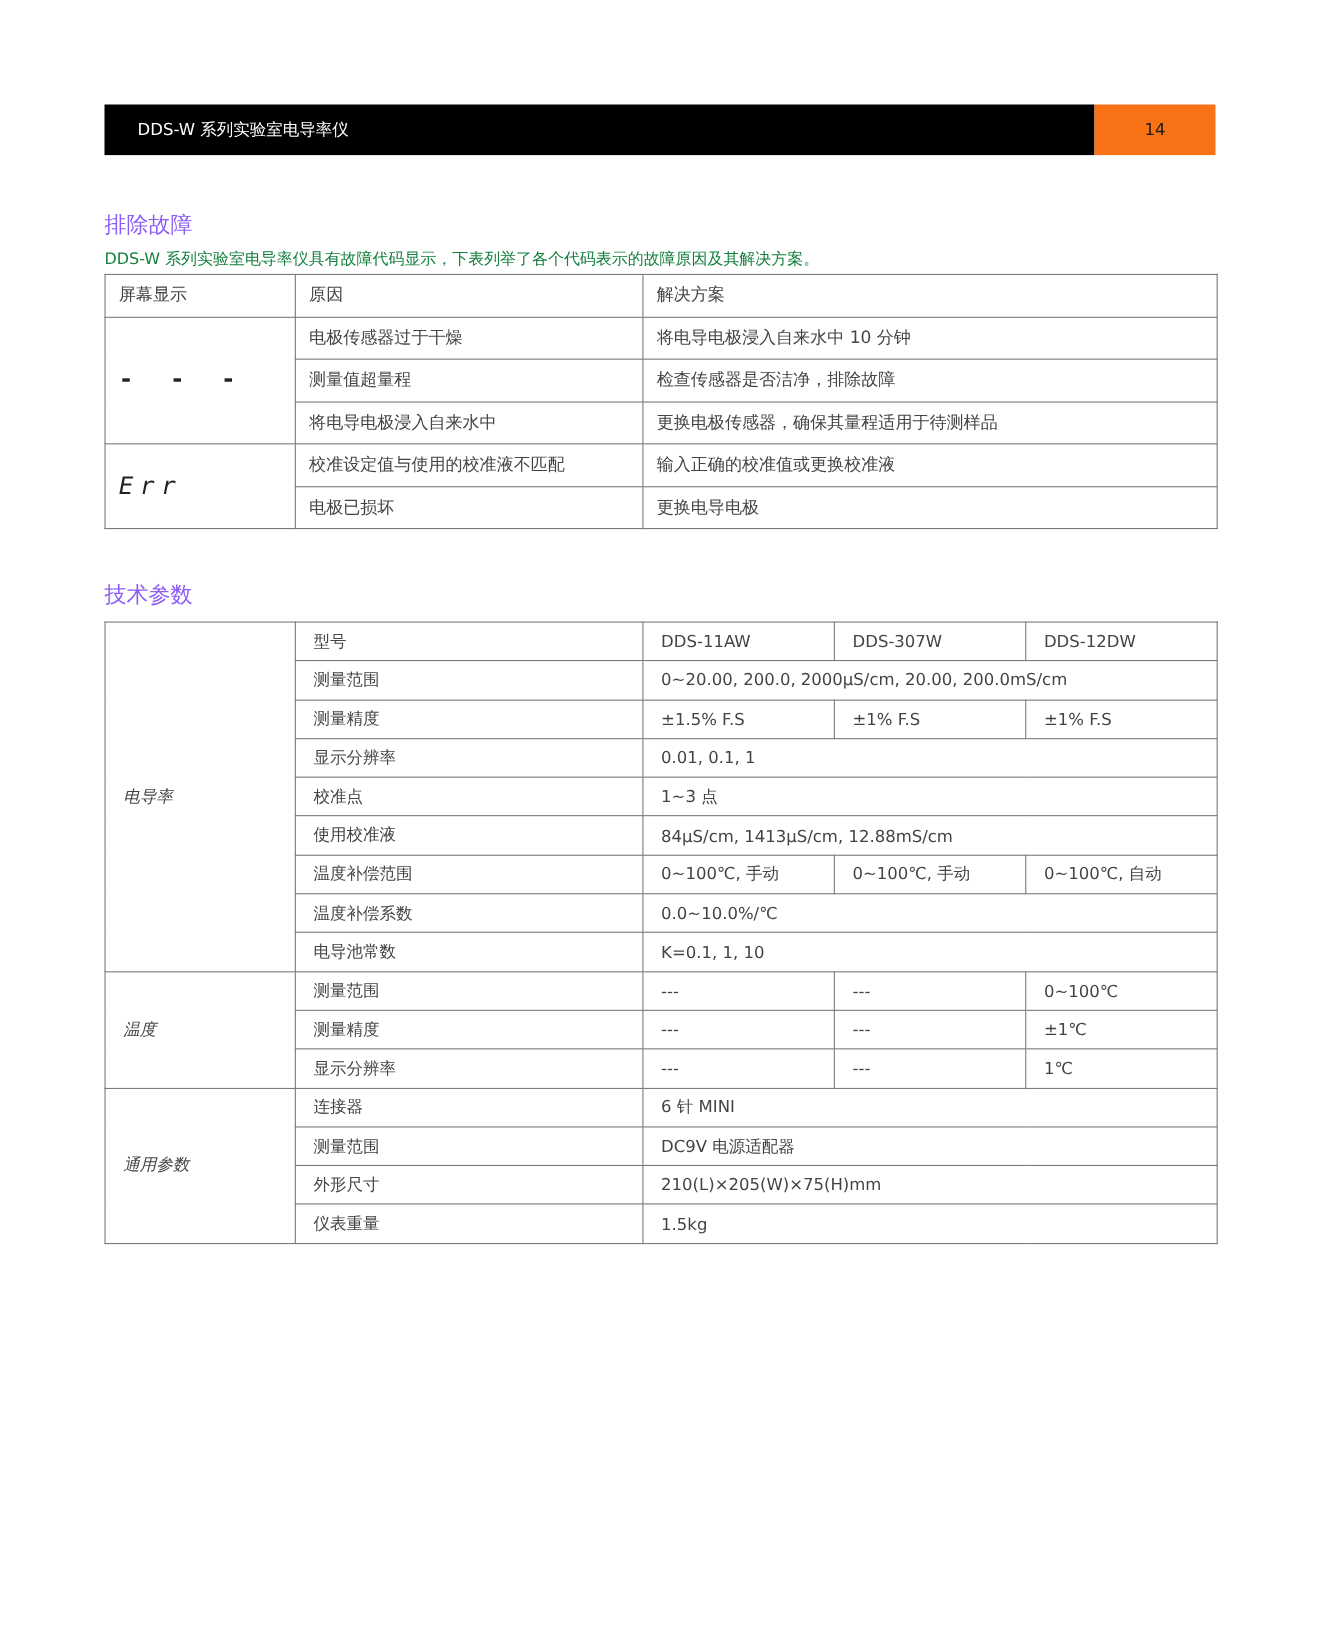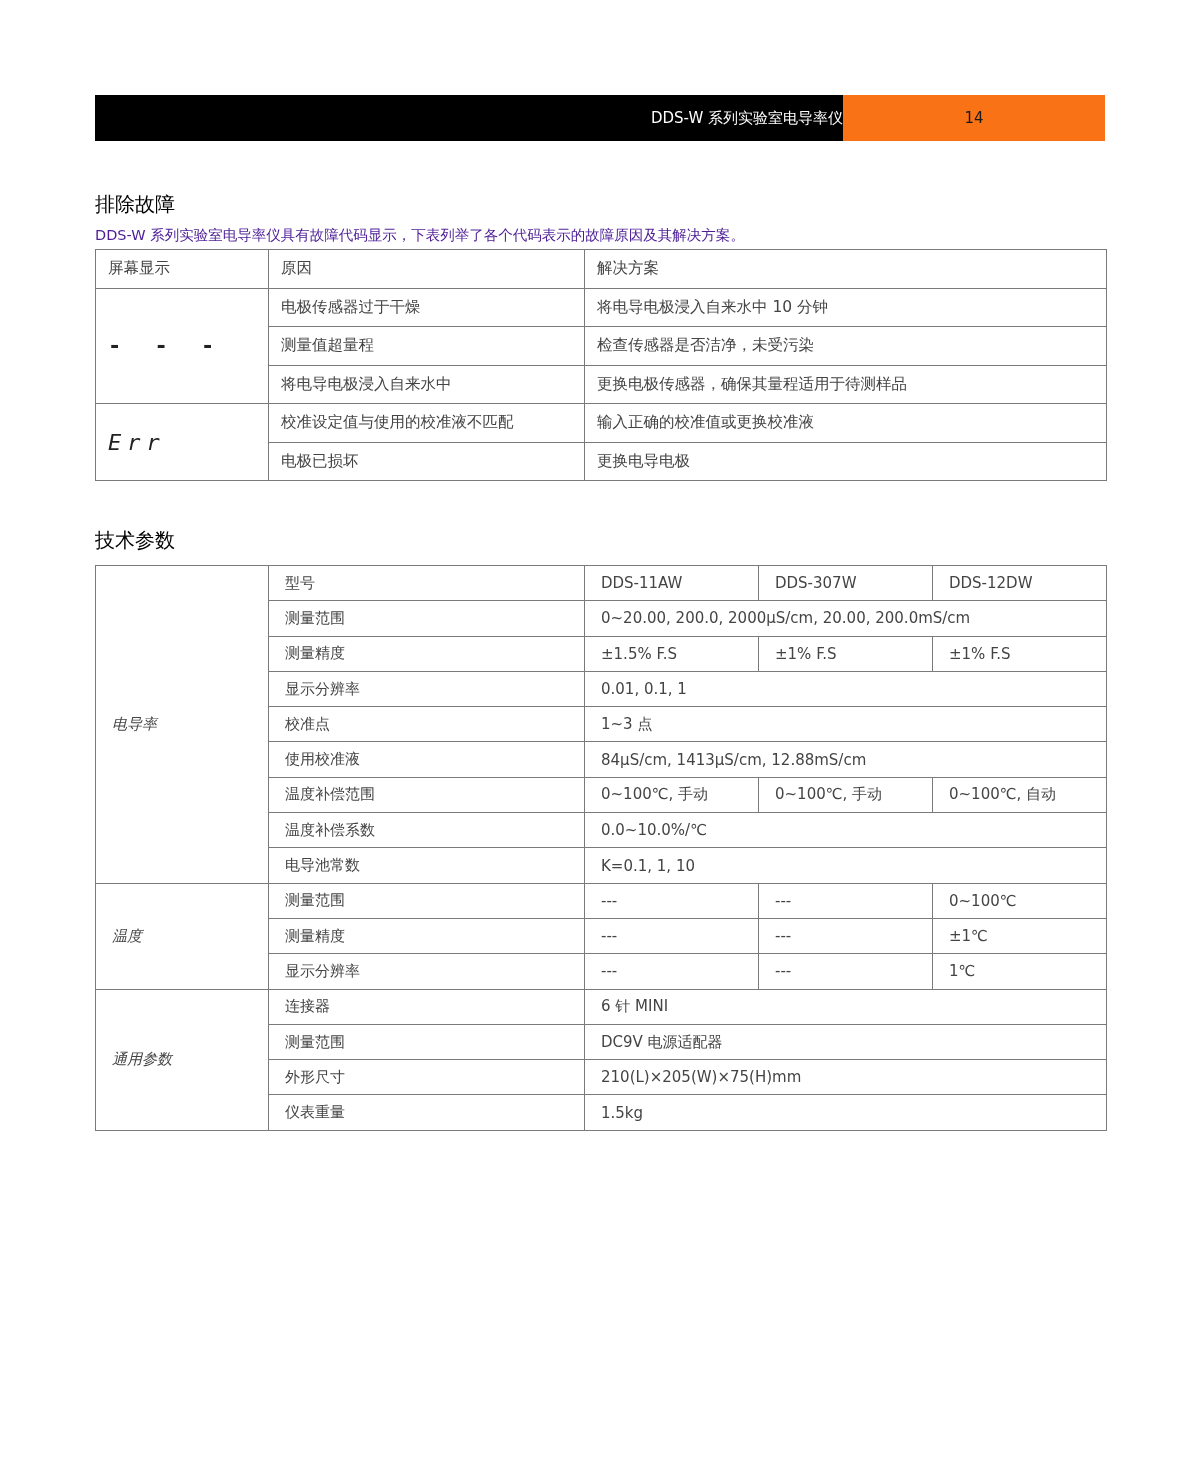--- a/index.html
+++ b/index.html
@@ -1,21 +1,21 @@
 <!DOCTYPE html>
 <html><head>
 <meta charset="utf-8">
 <style>
   html, body { margin: 0; padding: 0; background: #ffffff; }
   body { width: 1200px; height: 1484px; position: relative; font-family: "DejaVu Sans", "Liberation Sans", sans-serif; color: #3a3a3a; overflow: hidden; }
   .header-bar { position: absolute; left: 95px; top: 95px; width: 1010px; height: 46px; display: flex; }
-  .header-title { background: #000000; color: #ffffff; width: 748px; height: 46px; line-height: 46px; font-size: 15px; padding-left: 30px; box-sizing: border-box; text-align: right; }
+  .header-title { background: #000000; color: #ffffff; width: 900px; height: 46px; line-height: 46px; font-size: 15px; padding-left: 30px; box-sizing: border-box; }
   .header-page { background: #f97316; color: #1a1a1a; flex: 1; height: 46px; line-height: 46px; font-size: 15px; text-align: center; }
-  .section-title { position: absolute; left: 95px; font-size: 20px; color: #000000; font-weight: normal; margin: 0; text-align: right; }
-  .intro { position: absolute; left: 95px; top: 226px; font-size: 14.5px; color: #4c1d95; margin: 0; }
+  .section-title { position: absolute; left: 95px; font-size: 20px; color: #8b5cf6; font-weight: normal; margin: 0; text-align: right; }
+  .intro { position: absolute; left: 95px; top: 226px; font-size: 14.5px; color: #15803d; margin: 0; }
   table { position: absolute; left: 95px; border-collapse: collapse; table-layout: fixed; }
   td { border: 1px solid #7a7a7a; padding: 0 0 0 12px; font-size: 15.5px; color: #444; vertical-align: middle; white-space: nowrap; box-sizing: border-box; }
   .t1 { top: 249px; width: 1011px; }
   .t1 td { height: 38.5px; }
   .t2 { top: 565px; width: 1011px; }
   .t2 td { height: 35.3px; font-size: 15px; padding-left: 16px; }
   .lcd { font-family: "DejaVu Sans Mono", "Liberation Mono", monospace; font-size: 22px; color: #222; letter-spacing: 6px; font-style: italic; }
   .lcd-dash { font-weight: bold; letter-spacing: 10px; font-style: normal; }
   .group-label { vertical-align: middle; font-style: italic; }
 </style>
@@ -42,21 +42,21 @@
     <td>原因</td>
     <td>解决方案</td>
   </tr>
   <tr>
     <td rowspan="3"><span class="lcd lcd-dash">- - -</span></td>
     <td>电极传感器过于干燥</td>
     <td>将电导电极浸入自来水中 10 分钟</td>
   </tr>
   <tr>
     <td>测量值超量程</td>
-    <td>检查传感器是否洁净，未受污染</td>
+    <td>检查传感器是否洁净，排除故障</td>
   </tr>
   <tr>
     <td>将电导电极浸入自来水中</td>
     <td>更换电极传感器，确保其量程适用于待测样品</td>
   </tr>
   <tr>
     <td rowspan="2"><span class="lcd">Err</span></td>
     <td>校准设定值与使用的校准液不匹配</td>
     <td>输入正确的校准值或更换校准液</td>
   </tr>

